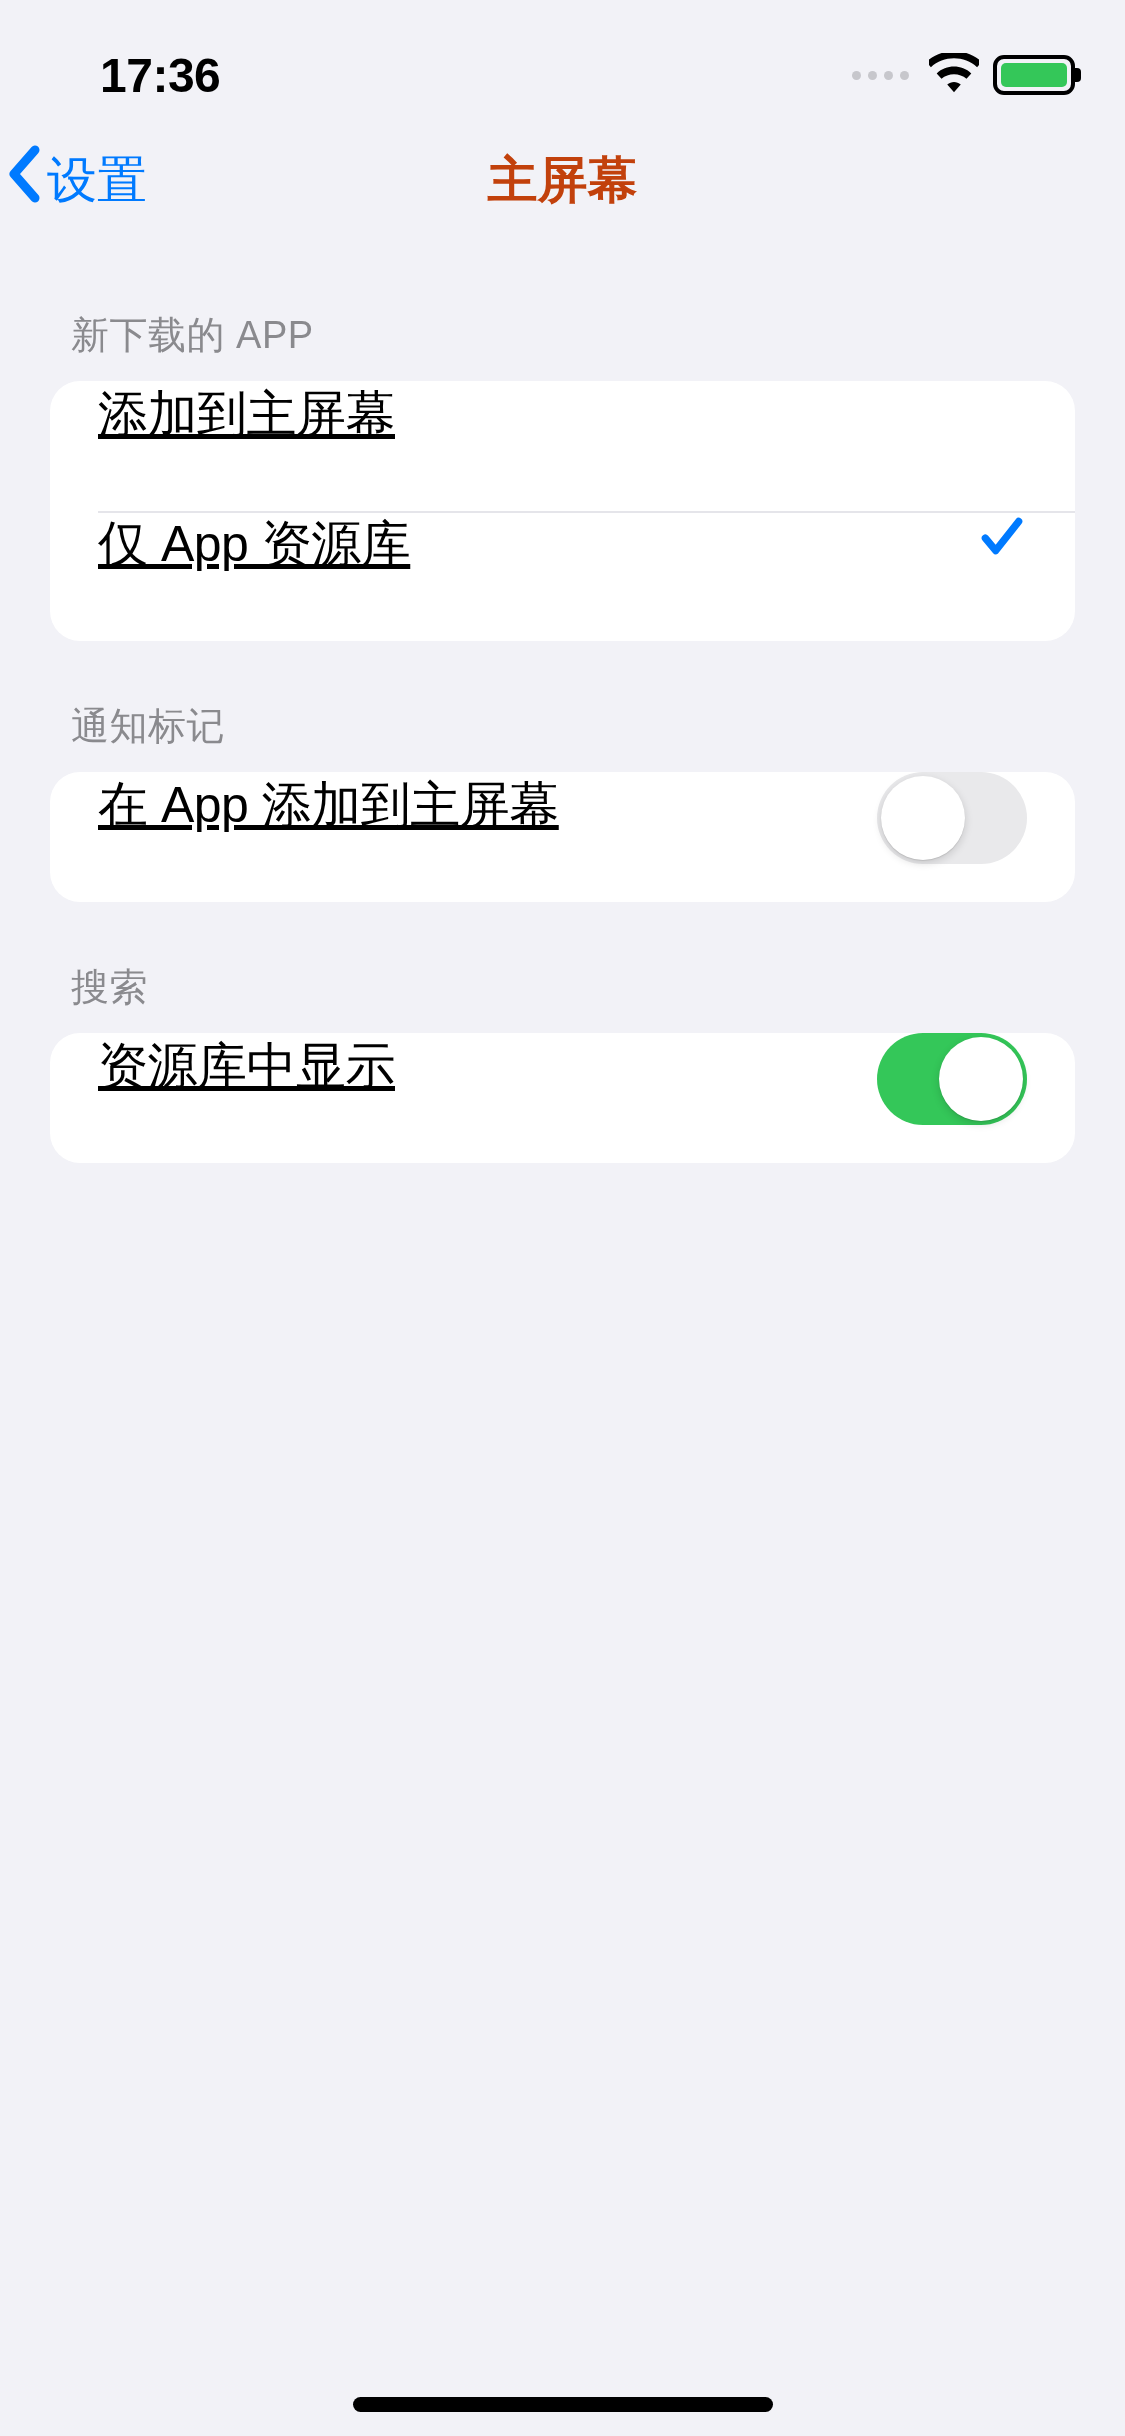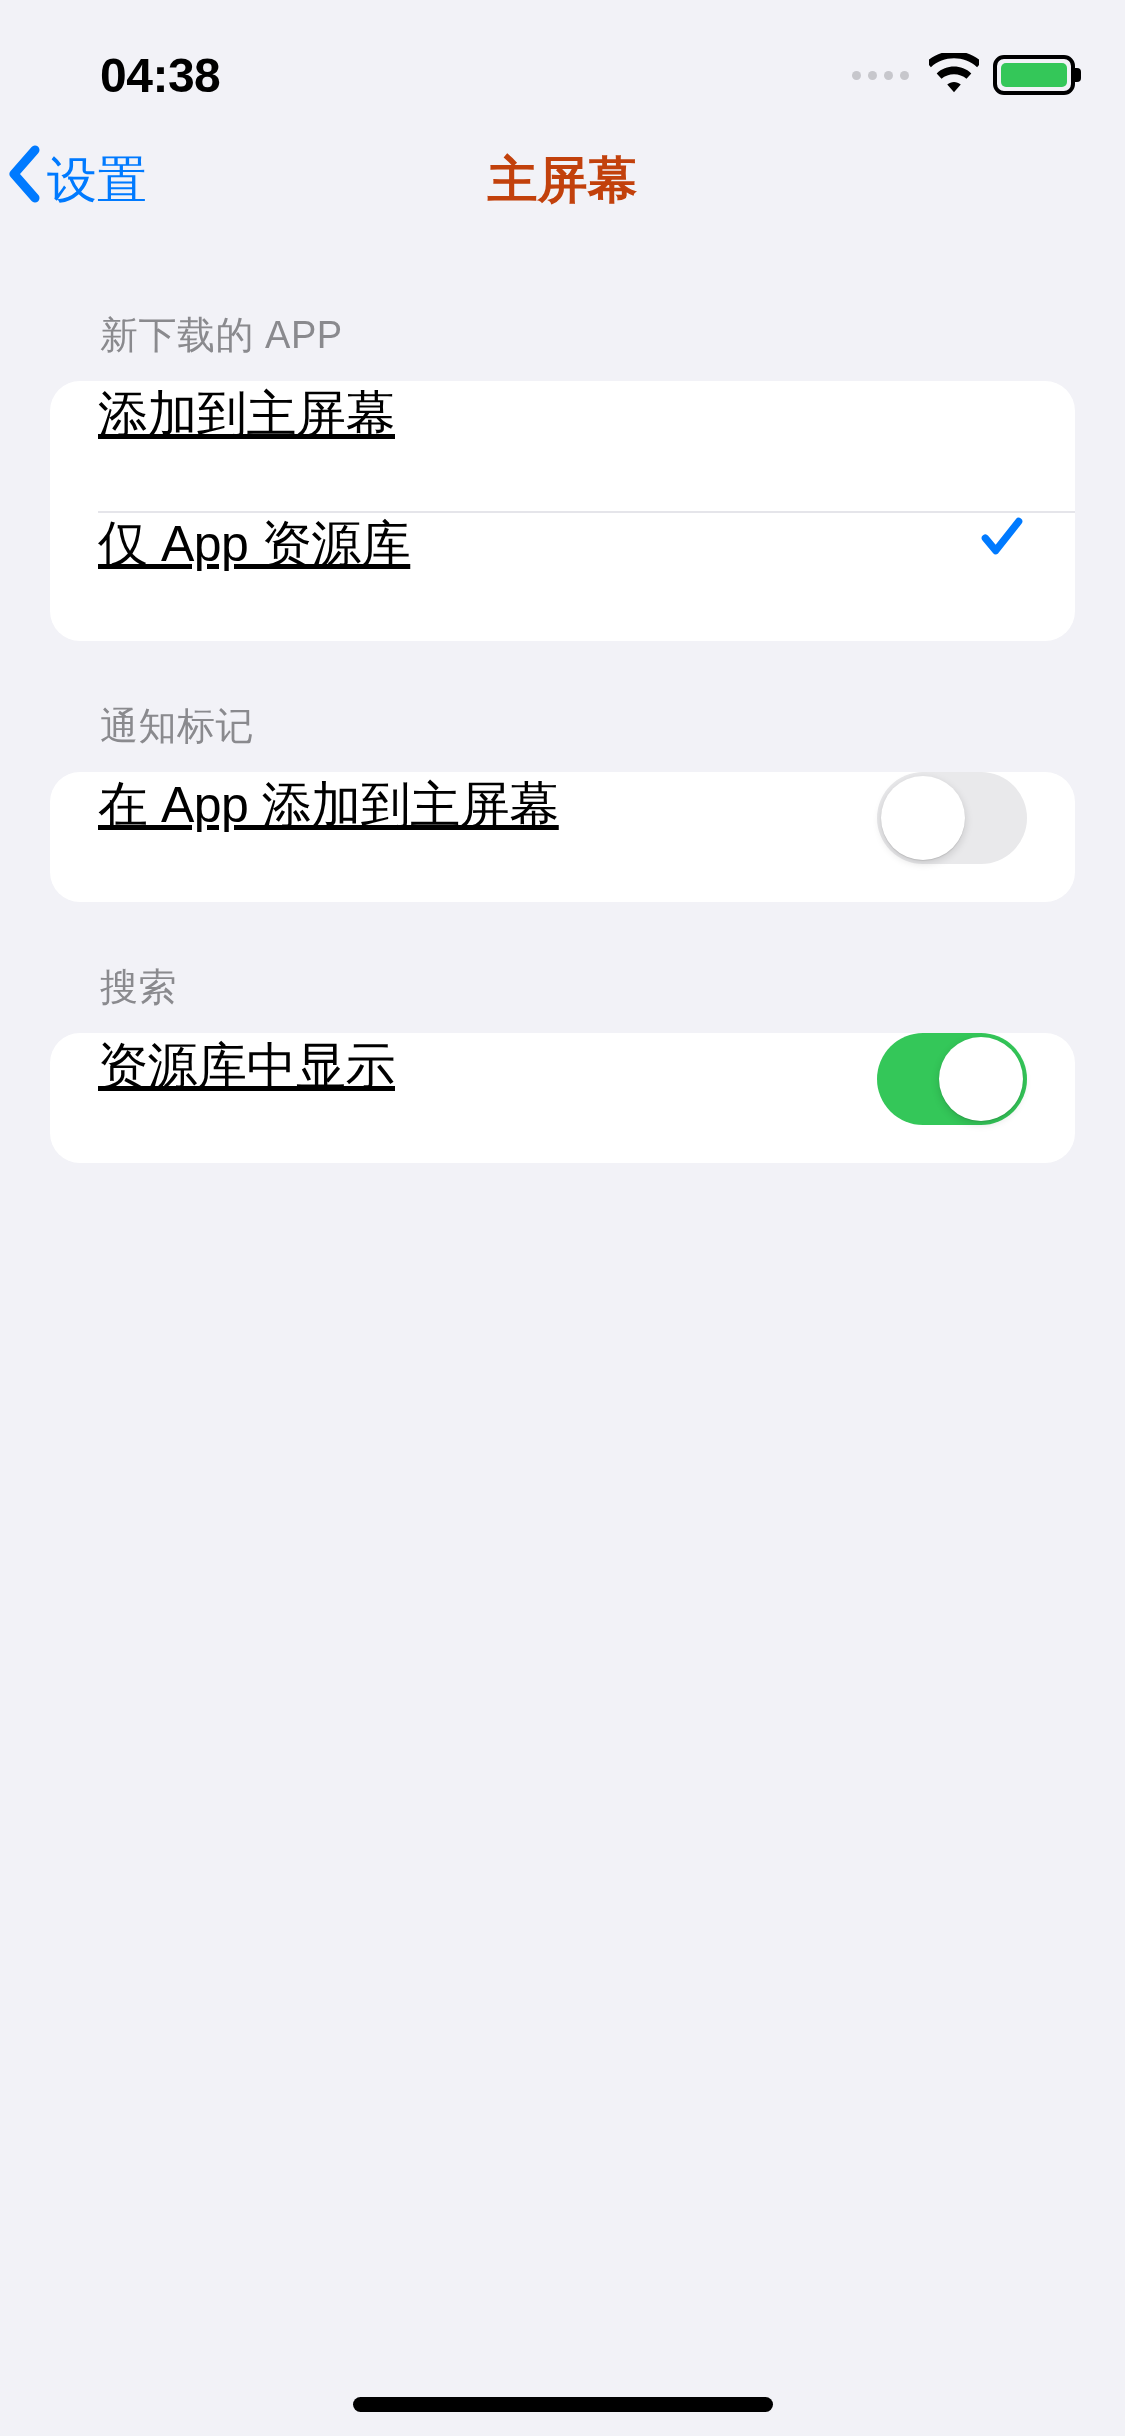--- a/index.html
+++ b/index.html
@@ -104,21 +104,21 @@
       font-weight: 600;
       color: #c2410c;
     }
     
     .content {
       padding: 10px 0;
     }
     .section-header {
       font-size: 38px;
       color: #8a8a8e;
-      padding: 60px 100px 20px;
+      padding: 60px 71px 20px;
       letter-spacing: 0.5px;
     }
     .group {
       background: #fff;
       border-radius: 30px;
       margin: 0 50px;
       overflow: hidden;
     }
     .row {
       display: flex;
@@ -186,21 +186,21 @@
       width: 420px;
       height: 15px;
       background: #000;
       border-radius: 10px;
     }
   </style>
 </head>
 <body>
 
 <div class="status-bar">
-  <div class="status-time">04:38</div>
+  <div class="status-time">17:36</div>
   <div class="status-right">
     <div class="signal-dots">
       <div class="signal-dot"></div>
       <div class="signal-dot"></div>
       <div class="signal-dot"></div>
       <div class="signal-dot"></div>
     </div>
     <div class="wifi-icon">
       <svg viewBox="0 0 26 20" fill="#000">
         <path d="M13 20 L16.5 16 C14.5 14.2 11.5 14.2 9.5 16 Z"></path>

